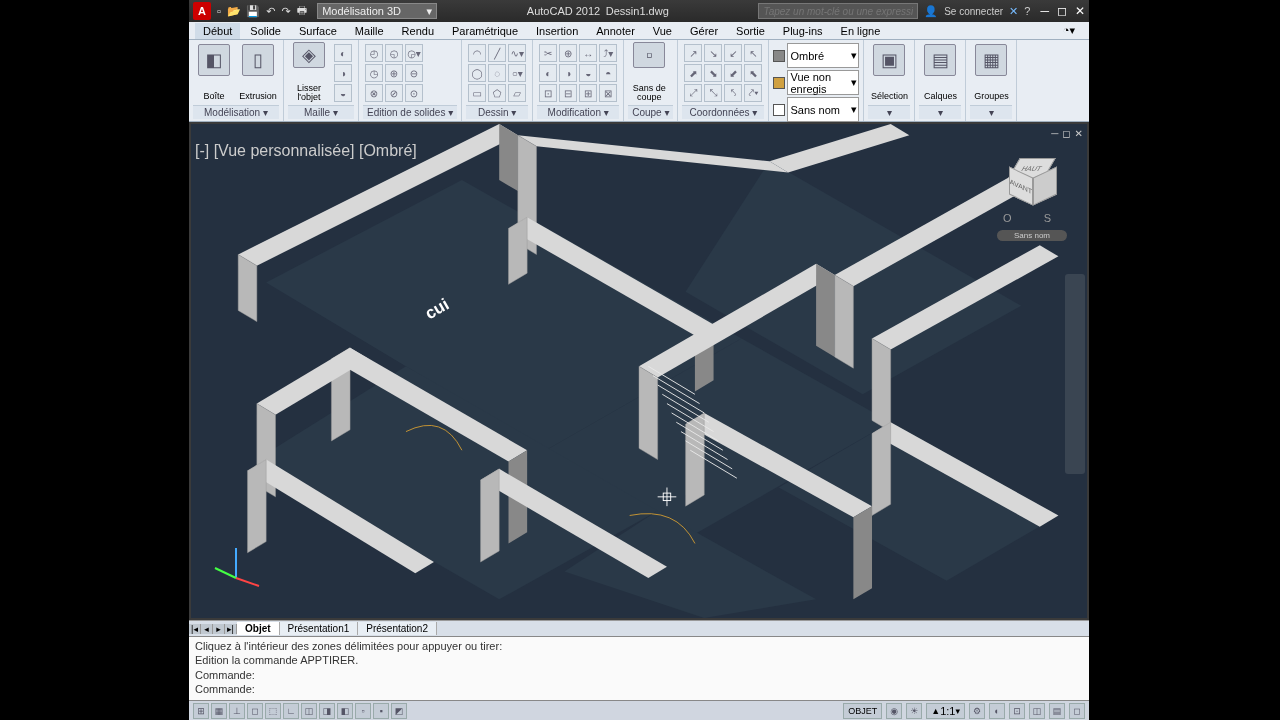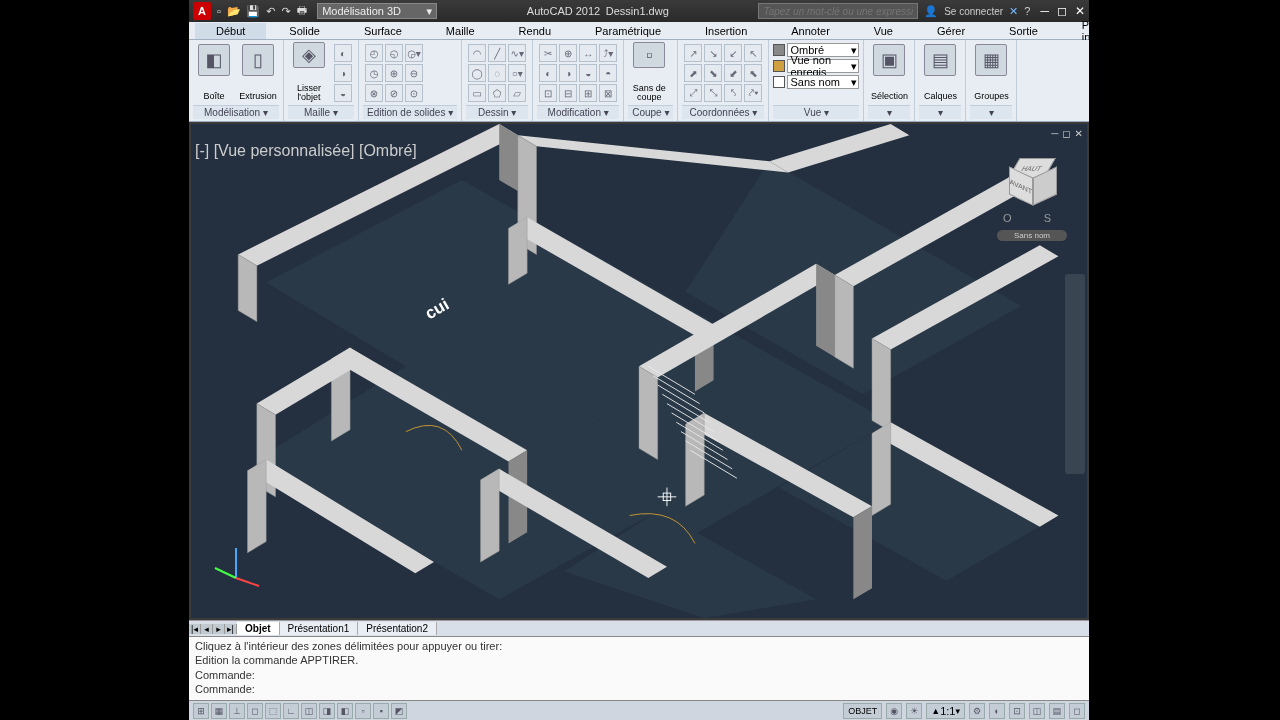--- a/index.html
+++ b/index.html
@@ -9,36 +9,36 @@
 .app-icon{width:18px;height:18px;background:#c00;border-radius:2px;display:flex;align-items:center;justify-content:center;color:#fff;font-weight:bold;margin-right:6px}
 .qat{display:flex;gap:6px;align-items:center}
 .qat span{color:#ddd;cursor:pointer}
 .ws-dd{margin-left:10px;background:#666;border:1px solid #888;height:16px;width:120px;display:flex;align-items:center;padding:0 4px;color:#eee;font-size:10px;justify-content:space-between}
 .title-center{flex:1;text-align:center;font-size:10px;color:#ddd}
 .search-area{display:flex;align-items:center;gap:6px}
 .search-input{background:#555;border:1px solid #777;height:16px;width:160px;color:#aaa;font-style:italic;padding:0 4px;font-size:10px}
 .win-controls{display:flex;gap:8px;margin-left:10px}
 .win-controls span{color:#fff;cursor:pointer;font-size:12px}
 .menubar{height:18px;background:#e8edf3;display:flex;align-items:center;padding:0 6px;gap:2px;border-bottom:1px solid #a0b0c0}
-.menubar span{padding:2px 21px;cursor:pointer;font-size:11px}
+.menubar span{padding:2px 8px;cursor:pointer;font-size:11px}
 .menubar span.active{background:#d0dce8}
 .ribbon{height:82px;background:#e8edf3;display:flex;border-bottom:1px solid #a0b0c0}
 .panel{border-right:1px solid #c0ccd8;display:flex;flex-direction:column;padding:2px 4px}
 .panel-big{display:flex;gap:2px}
 .big-btn{display:flex;flex-direction:column;align-items:center;justify-content:center;width:42px;height:60px;cursor:pointer}
 .big-btn .ico{width:32px;height:32px;background:#d0d8e0;border:1px solid #889;border-radius:2px;display:flex;align-items:center;justify-content:center;font-size:18px;color:#556}
 .big-btn .lbl{font-size:9px;text-align:center;margin-top:16px;line-height:1}
 .panel-label{font-size:10px;text-align:center;color:#445;margin-top:auto;padding:1px 4px;background:#dde5ee;border-top:1px solid #c0ccd8}
 .panel-label.dd::after{content:" ▾"}
 .small-grid{display:grid;grid-template-columns:repeat(3,18px);gap:2px;padding:2px}
 .small-grid.cols4{grid-template-columns:repeat(4,18px)}
 .sm{width:18px;height:18px;background:#e4eaf0;border:1px solid #b4c0cc;cursor:pointer;display:flex;align-items:center;justify-content:center;font-size:10px;color:#667}
 .vs-row{display:flex;align-items:center;gap:2px;margin:1px 0}
 .vs-sw{width:12px;height:12px;background:#888;border:1px solid #555}
-.vs-dd{background:#fff;border:1px solid #999;height:14px;width:72px;padding:0 2px;font-size:9px;display:flex;align-items:center;justify-content:space-between}
+.vs-dd{background:#fff;border:1px solid #999;height:25px;width:72px;padding:0 2px;font-size:9px;display:flex;align-items:center;justify-content:space-between}
 .viewport-frame{flex:1;background:#333;position:relative;border:2px solid #3a3a3a}
 .vp-label{position:absolute;top:18px;left:4px;color:#ccc;font-size:16px;z-index:5}
 .vp-controls{position:absolute;top:4px;right:4px;display:flex;gap:4px;z-index:5}
 .vp-controls span{color:#ccc;cursor:pointer;font-size:10px}
 .canvas{position:absolute;inset:0;background:#243040}
 .viewcube{position:absolute;top:30px;right:20px;width:70px;height:90px;z-index:5}
 .cube{width:50px;height:50px;margin:4px auto;position:relative}
 .cube-face{position:absolute;background:#ddd;border:1px solid #999;font-size:7px;display:flex;align-items:center;justify-content:center;color:#666}
 .cf-top{width:36px;height:20px;top:0;left:7px;transform:skew(-30deg)}
 .cf-left{width:24px;height:28px;top:14px;left:2px;transform:skewY(25deg)}

